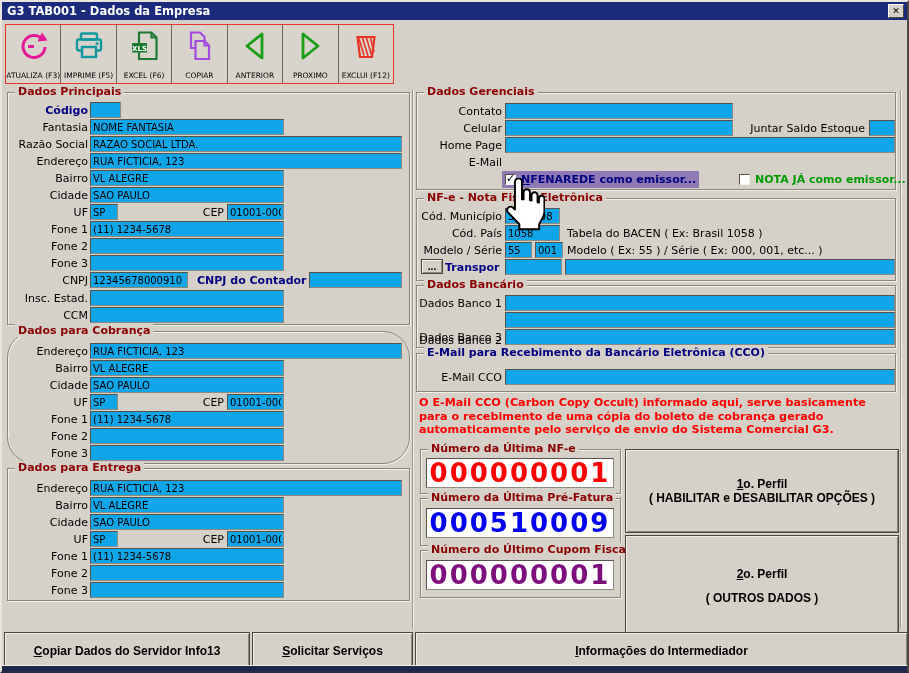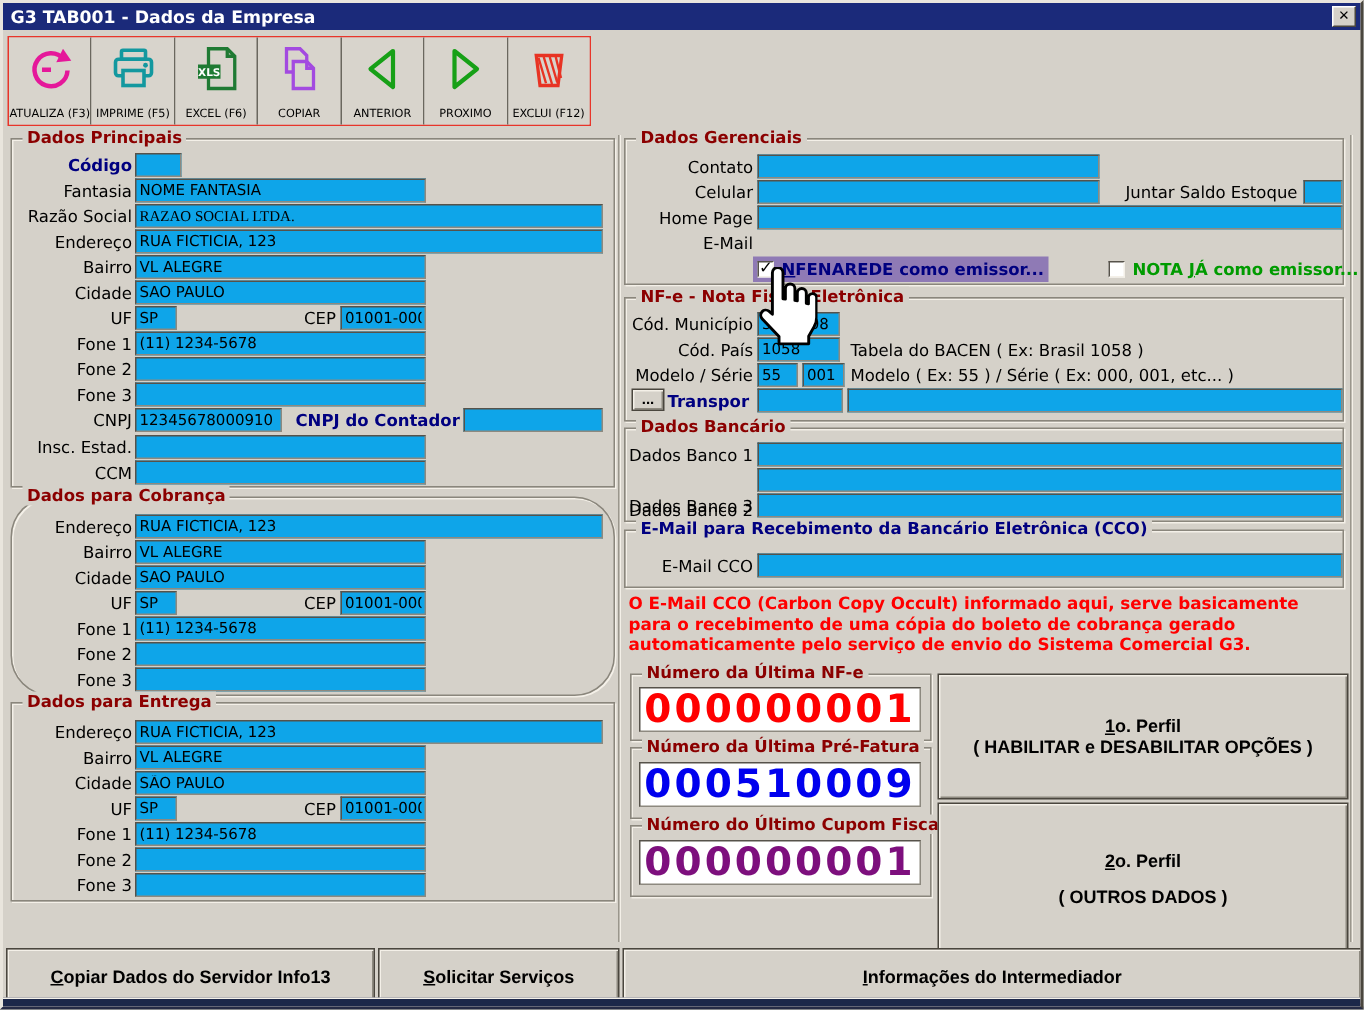--- a/index.html
+++ b/index.html
@@ -137,21 +137,21 @@
   <div class="vdiv" style="left:898px;top:88px;height:538px;"></div>
 
   <div class="gb" style="left:5px;top:90px;width:403px;height:233px;">
     <span class="gbtitle">Dados Principais</span>
   </div>
   <span class="lbl navy" style="left:8px;top:102px;width:78px;">Código</span>
   <input class="input" style="left: 88px; top: 100px; width: 31px;" value="">
   <span class="lbl" style="left:8px;top:119px;width:78px;">Fantasia</span>
   <input class="input" style="left: 88px; top: 117px; width: 194px;" value="NOME FANTASIA">
   <span class="lbl" style="left:8px;top:136px;width:78px;">Razão Social</span>
-  <input class="input" style="left: 88px; top: 134px; width: 312px; font-family: Liberation Serif, serif;" value="RAZAO SOCIAL LTDA.">
+  <input class="input" style="left: 88px; top: 134px; width: 312px;" value="RAZAO SOCIAL LTDA.">
   <span class="lbl" style="left:8px;top:153px;width:78px;">Endereço</span>
   <input class="input" style="left: 88px; top: 151px; width: 312px;" value="RUA FICTICIA, 123">
   <span class="lbl" style="left:8px;top:170px;width:78px;">Bairro</span>
   <input class="input" style="left: 88px; top: 168px; width: 194px;" value="VL ALEGRE">
   <span class="lbl" style="left:8px;top:187px;width:78px;">Cidade</span>
   <input class="input" style="left: 88px; top: 185px; width: 194px;" value="SÃO PAULO">
   <span class="lbl" style="left:8px;top:204px;width:78px;">UF</span>
   <input class="input" style="left: 88px; top: 202px; width: 28px;" value="SP">
   <span class="lbl" style="left:180px;top:204px;width:42px;">CEP</span>
   <input class="input" style="left: 225px; top: 202px; width: 57px;" value="01001-000">

